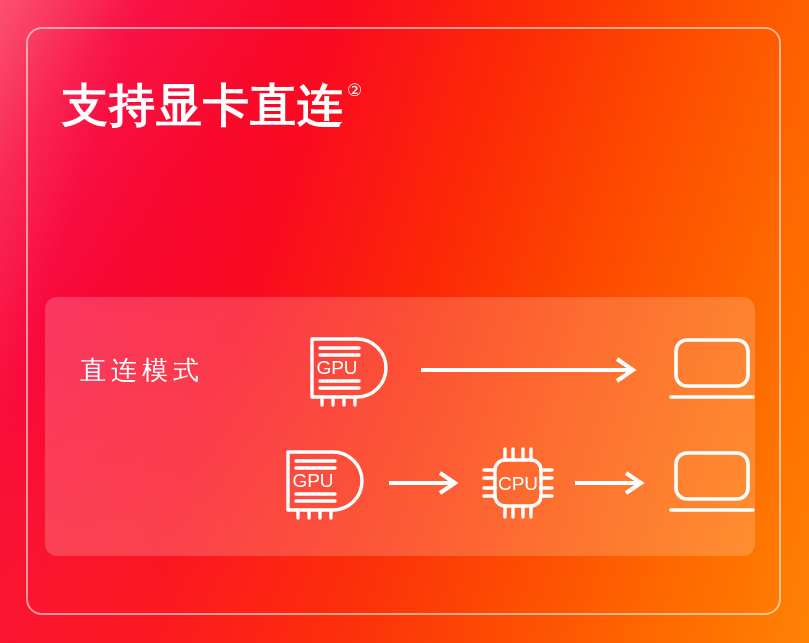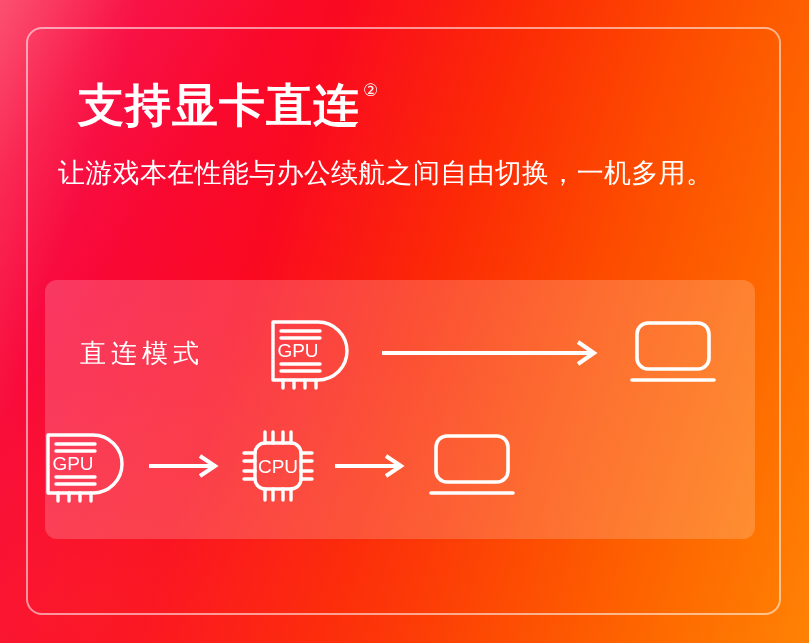--- a/index.html
+++ b/index.html
@@ -69,21 +69,20 @@
     display: flex;
     align-items: flex-start;
   }
   .title {
     font-size: 46px;
     line-height: 54px;
     font-weight: bold;
     color: #ffffff;
     letter-spacing: 1px;
     white-space: nowrap;
-    margin-left: 16px;
   }
   .title-sup {
     font-size: 17px;
     line-height: 17px;
     color: #ffffff;
     margin-left: 3px;
     margin-top: 4px;
     opacity: 0.95;
   }
 
@@ -100,21 +99,21 @@
   }
   .subtitle .line {
     display: block;
     white-space: nowrap;
   }
 
   
   #card {
     position: absolute;
     left: 45px;
-    top: 280px;
+    top: 297px;
     width: 710px;
     height: 259px;
     background: rgba(255,255,255,0.19);
     border-radius: 12px;
     box-sizing: border-box;
   }
 
   .mode-row {
     position: absolute;
     left: 0;
@@ -136,20 +135,21 @@
     font-weight: normal;
     flex: 0 0 auto;
   }
   .mode-label .lbl-line { display: block; white-space: nowrap; }
 
   .flow {
     flex: 1 1 auto;
     display: flex;
     align-items: center;
     height: 100%;
+    justify-content: flex-end;
   }
 
   
   .icon-gpu   { flex: 0 0 auto; width: 82px;  height: 72px; }
   .icon-cpu   { flex: 0 0 auto; width: 78px;  height: 78px; }
   .icon-laptop{ flex: 0 0 auto; width: 86px;  height: 66px; }
   .arrow-long { flex: 0 0 auto; width: 218px; height: 26px; }
   .arrow-short{ flex: 0 0 auto; width: 72px;  height: 24px; }
 
   .spacer-sm { flex: 0 0 auto; width: 18px; }
@@ -166,21 +166,20 @@
   <div id="frame"></div>
 
   <div id="content">
 
     <div class="title-row">
       <span class="title">支持显卡直连</span>
       <span class="title-sup">②</span>
     </div>
 
     <div class="subtitle">
-      <span class="line">让游戏本在性能与办公续航之间自由切换，一机多用。</span>
     </div>
 
     <div id="card">
 
       <div class="mode-row" id="row-direct">
 
         <div class="mode-label">
           <span class="lbl-line">直连模式</span>
         </div>
 

